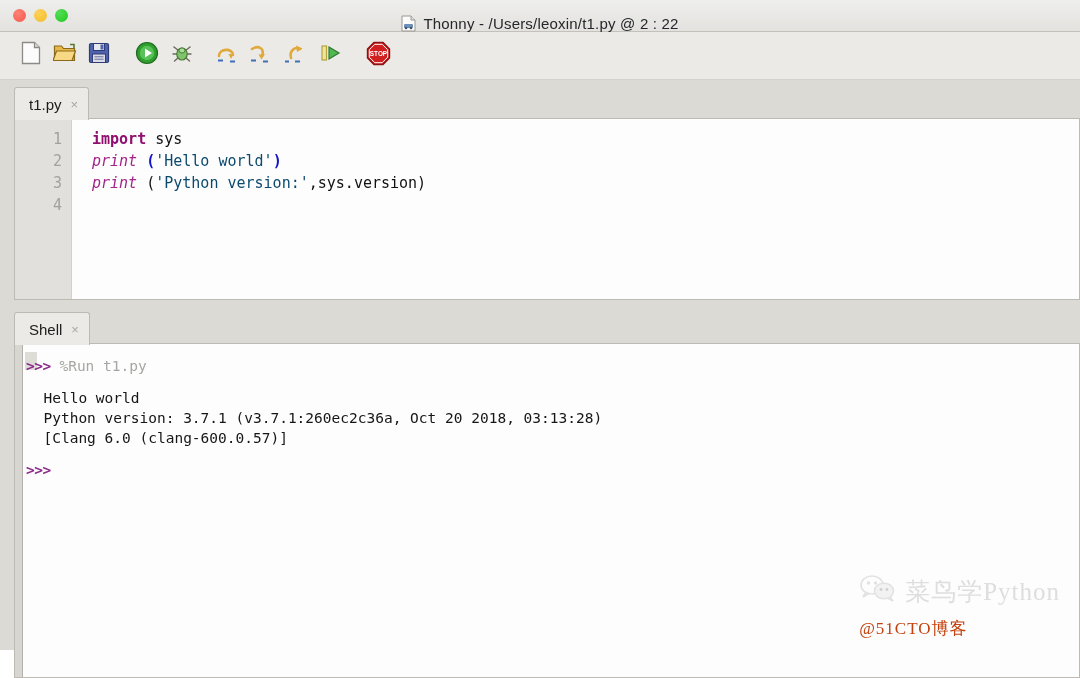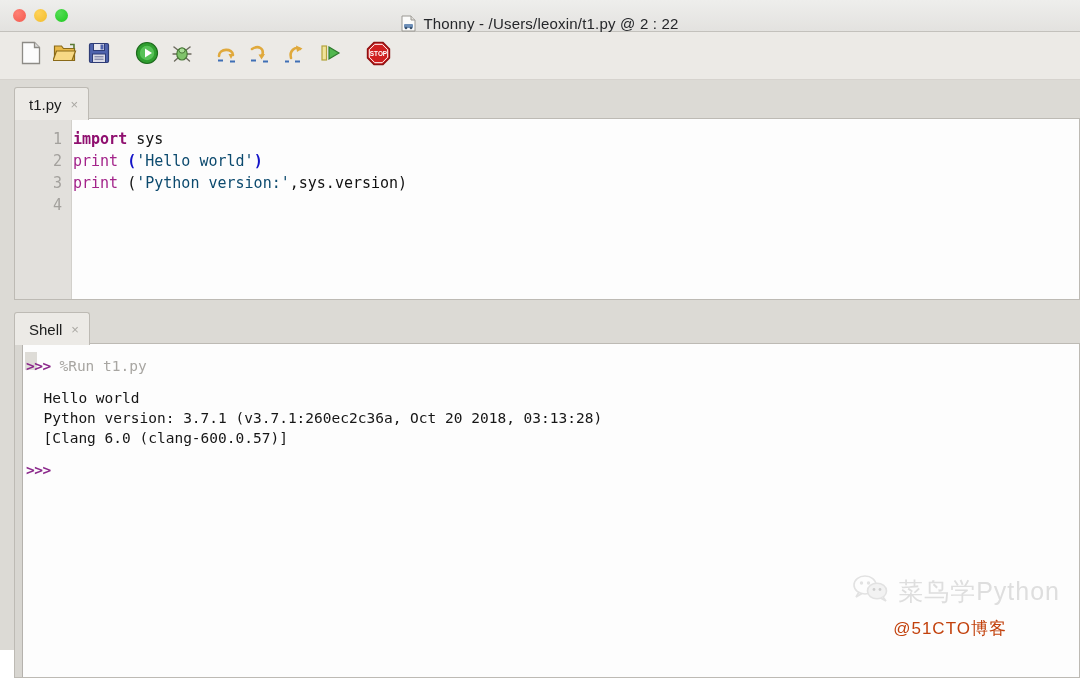--- a/index.html
+++ b/index.html
@@ -152,29 +152,29 @@
   .gutter .ln {
     font-family: "DejaVu Sans Mono", monospace;
     font-size: 15px;
     line-height: 22px;
     color: #a3a19d;
     text-align: right;
     padding-right: 9px;
   }
   .code {
     flex: 1 1 auto;
-    padding: 9px 0 0 1px;
+    padding: 9px 0 0 20px;
     font-family: "DejaVu Sans Mono", monospace;
     font-size: 15px;
     line-height: 22px;
     color: #111111;
     white-space: pre;
   }
   .kw      { color: #8f0f6f; font-weight: bold; }
-  .fn      { color: #a3248a; }
+  .fn      { color: #a3248a; font-style: italic; }
   .str     { color: #0c4a6e; }
   .paren-b { color: #1414c8; font-weight: bold; }
   .plain   { color: #111111; }
 
   
   .shell-body {
     position: absolute;
     left: 0; top: 32px;
     right: 0; bottom: 0;
     background: #fdfdfd;
@@ -210,23 +210,24 @@
     left: 10px; top: 8px;
     width: 12px; height: 18px;
     background: #dedcd7;
   }
 
   
   .watermark {
     position: absolute;
     right: 20px;
     bottom: 10px;
-    text-align: center;
+    text-align: left;
     user-select: none;
     pointer-events: none;
+    font-family: Liberation Serif, serif;
   }
   .wm-row {
     display: flex;
     align-items: center;
     justify-content: flex-end;
     gap: 8px;
   }
   .wm-title {
     font-size: 25px;
     color: #dedede;

